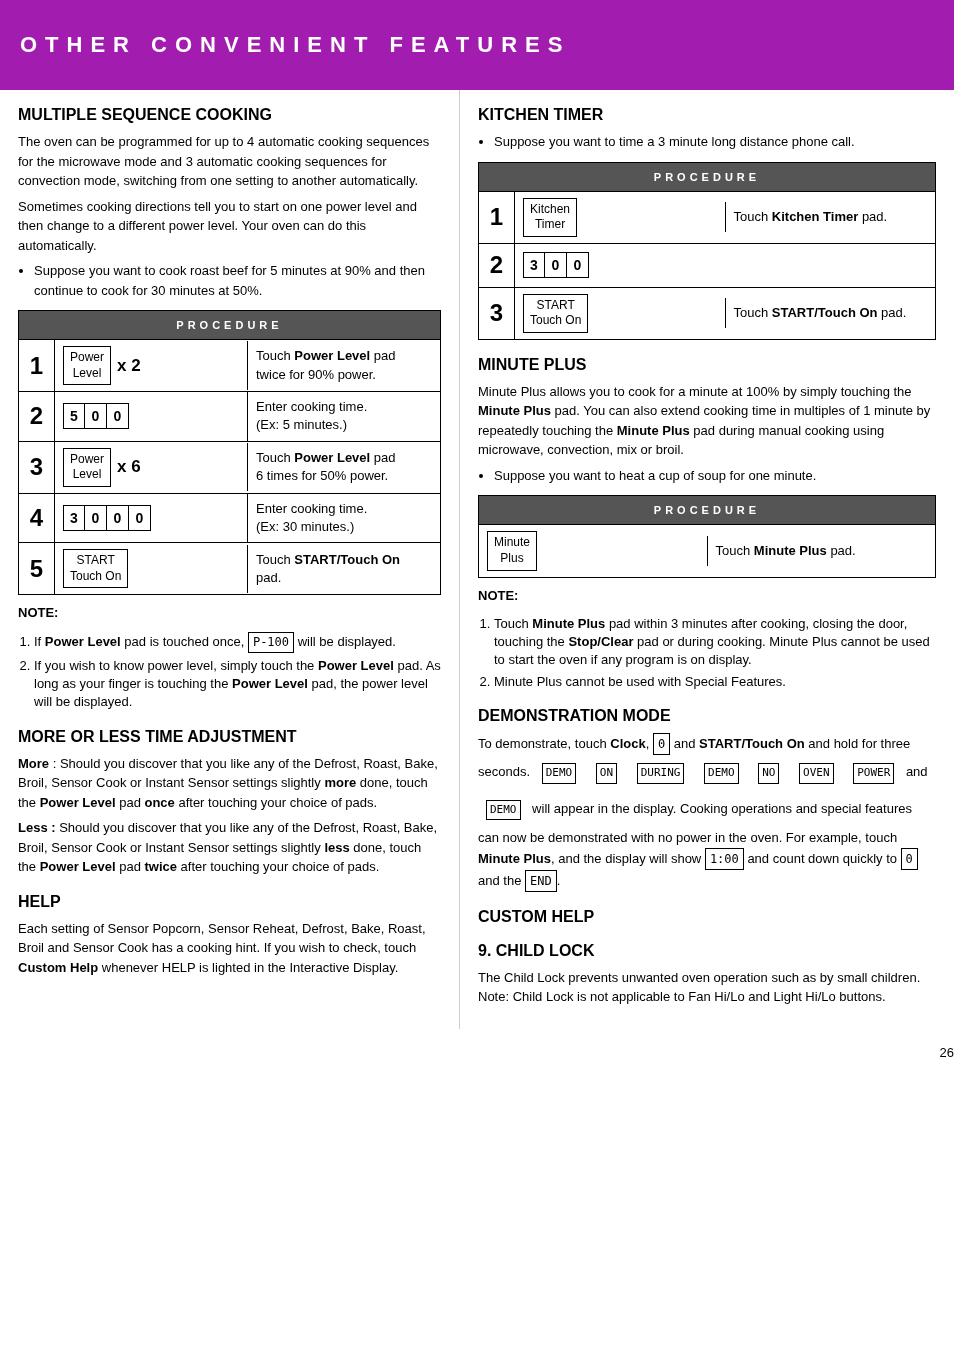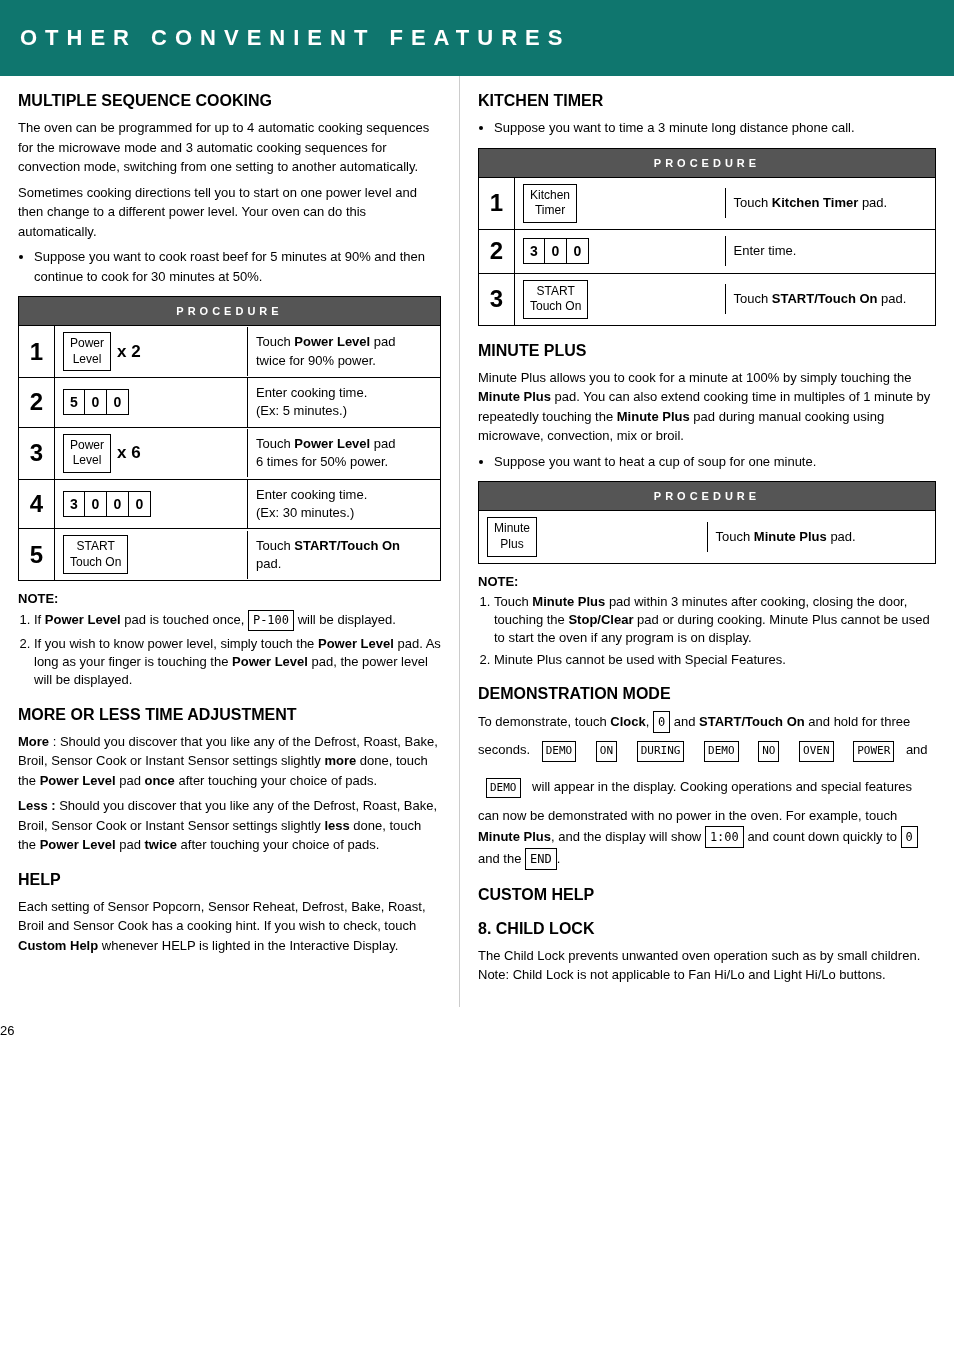--- a/index.html
+++ b/index.html
@@ -12,26 +12,26 @@
       min-height: 1363px;
     }
 
     .page {
       width: 954px;
       padding: 0;
     }
 
     
     .page-header {
-      background: #0f766e;
+      background: #a21caf;
       color: #fff;
       font-size: 22px;
       font-weight: bold;
       letter-spacing: 8px;
-      padding: 25px 20px;
+      padding: 32px 20px;
       text-transform: uppercase;
       margin-bottom: 0;
     }
 
     .content {
       display: flex;
       padding: 0;
     }
 
     .left-col {
@@ -148,21 +148,21 @@
     .note-section {
       margin-top: 10px;
     }
     .note-title {
       font-weight: 900;
       font-size: 13px;
       font-family: Arial Black, Arial, sans-serif;
     }
     .note-list {
       margin-left: 16px;
-      margin-top: 4px;
+      margin-top: 12px;
     }
     .note-list li { margin-bottom: 4px; line-height: 1.4; }
 
     
     .display-val {
       border: 1px solid #000;
       padding: 1px 4px;
       font-size: 12px;
       font-family: monospace;
       display: inline-block;
@@ -173,21 +173,21 @@
       display: inline-block;
       border: 1px solid #000;
       padding: 1px 3px;
       font-size: 11px;
       font-family: monospace;
       margin: 8px;
     }
 
     
     .page-num {
-      text-align: left;
+      text-align: right;
       margin-top: 16px;
       font-size: 13px;
     }
   </style>
 </head>
 <body>
 
 <div class="page">
 
   <div class="page-header">
@@ -301,21 +301,20 @@
 
         <div class="proc-row">
           <div class="proc-num">2</div>
           <div class="proc-action">
             <div class="digit-boxes">
               <div class="digit-box">3</div>
               <div class="digit-box">0</div>
               <div class="digit-box">0</div>
             </div>
           </div>
-          <div class="proc-desc">Enter time.</div>
         </div>
 
         <div class="proc-row">
           <div class="proc-num">3</div>
           <div class="proc-action">
             <div class="pad-box">START<br>Touch On</div>
           </div>
           <div class="proc-desc">Touch <strong>START/Touch On</strong> pad.</div>
         </div>
       </div>
@@ -358,20 +357,20 @@
         and
         <span class="demo-inline">DEMO</span>
         will appear in the display. Cooking operations and special features can now be demonstrated with no power in the oven. For example, touch <strong>Minute Plus</strong>, and the display will show
         <span class="display-val">1:00</span>
         and count down quickly to <span class="display-val">0</span> and the <span class="display-val">END</span>.
       </p>
 
 
       <div class="section-title">CUSTOM HELP</div>
 
-      <div class="section-title">8. CHILD LOCK</div>
+      <div class="section-title">9. CHILD LOCK</div>
       <p>The Child Lock prevents unwanted oven operation such as by small children. Note: Child Lock is not applicable to Fan Hi/Lo and Light Hi/Lo buttons.</p>
 
     </div>
   </div>
 
   <div class="page-num">26</div>
 </div>
 
 </body></html>

